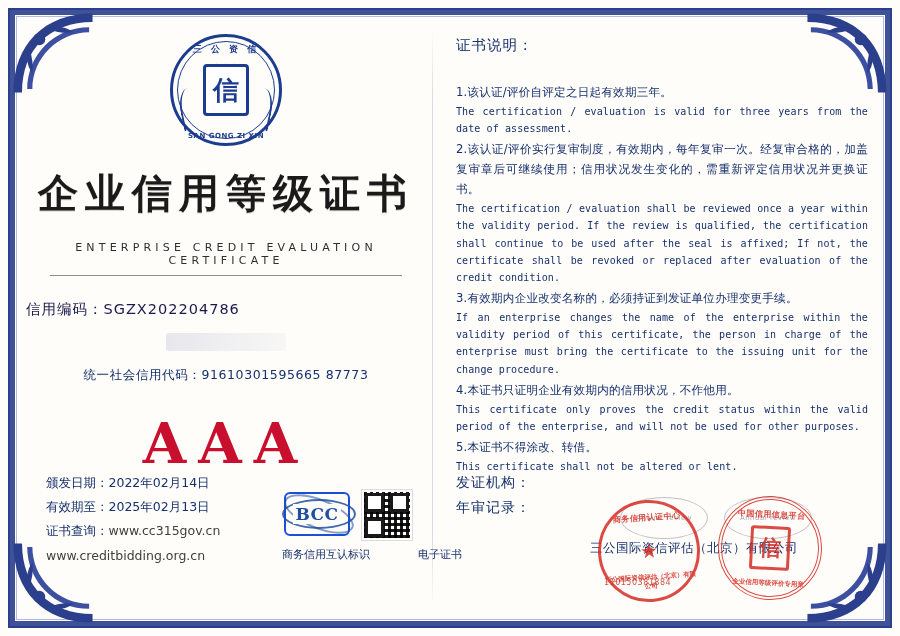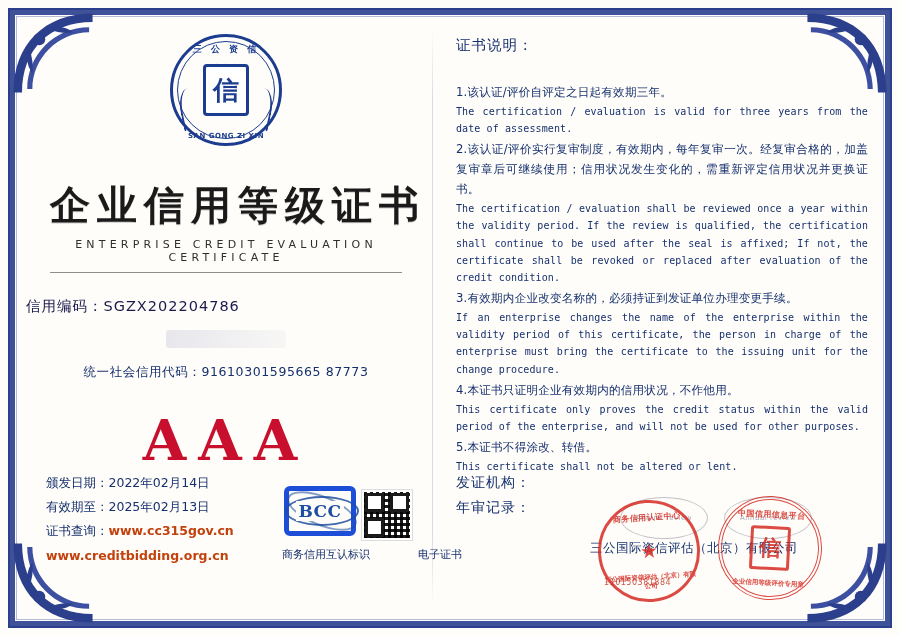--- a/index.html
+++ b/index.html
@@ -84,28 +84,28 @@
     font-size:9px;color:#1b3c8f;letter-spacing:1px;
   }
   .emblem .wheat-l,.emblem .wheat-r{
     position:absolute;bottom:16px;width:18px;height:42px;
     border-left:2px solid #1b3c8f;border-radius:60% 0 0 0;
   }
   .emblem .wheat-l{left:10px;transform:rotate(-12deg);}
   .emblem .wheat-r{right:10px;transform:rotate(12deg) scaleX(-1);}
 
   .title-cn{
-    margin-top:32px;text-align:right;
+    margin-top:20px;text-align:center;
     font-size:40px;letter-spacing:7px;font-weight:bold;
     color:#1a1a1a;
     font-family:"DejaVu Sans","Liberation Sans",sans-serif;
     text-shadow:0 1px 0 rgba(0,0,0,.2);
   }
   .title-en{
-    margin-top:5px;text-align:center;
+    margin-top:20px;text-align:center;
     font-size:11px;letter-spacing:4.2px;color:#2e2e2e;
   }
   .title-rule{
     margin:8px auto 0;width:352px;height:1px;background:#8e8e8e;
   }
   .code-line{
     margin-top:24px;font-size:14.5px;color:#1a1a4d;letter-spacing:1px;
   }
   .watermark-mid{
     margin:14px auto 0;width:120px;height:18px;
@@ -123,25 +123,25 @@
     margin-top:26px;text-align:center;
     font-size:56px;font-weight:bold;color:#c8102e;letter-spacing:12px;
     font-family:"DejaVu Serif","Liberation Serif",serif;
   }
 
   .meta{
     position:absolute;left:20px;bottom:46px;width:250px;
     font-size:12.5px;color:#15306e;line-height:1.95;
   }
   .meta .row span.k{display:inline-block;}
-  .meta .url{color:#c2410c;font-weight:bold;}
+  .meta .url{color:#404040;}
 
   .bcc{
     position:absolute;left:258px;bottom:78px;
-    width:62px;height:40px;border:5px solid #1d4ed8;border-radius:6px;
+    width:62px;height:40px;border:2px solid #1d4ed8;border-radius:6px;
     display:flex;align-items:center;justify-content:center;
     color:#1f4fa3;font-weight:bold;font-size:17px;letter-spacing:.5px;
     font-family:"DejaVu Serif","Liberation Serif",serif;
   }
   .bcc .ovals{
     position:absolute;left:-4px;top:50%;transform:translateY(-50%);
     width:70px;height:26px;border:2px solid #1f4fa3;border-radius:50%;
     opacity:.85;
   }
   .bcc .ovals2{

